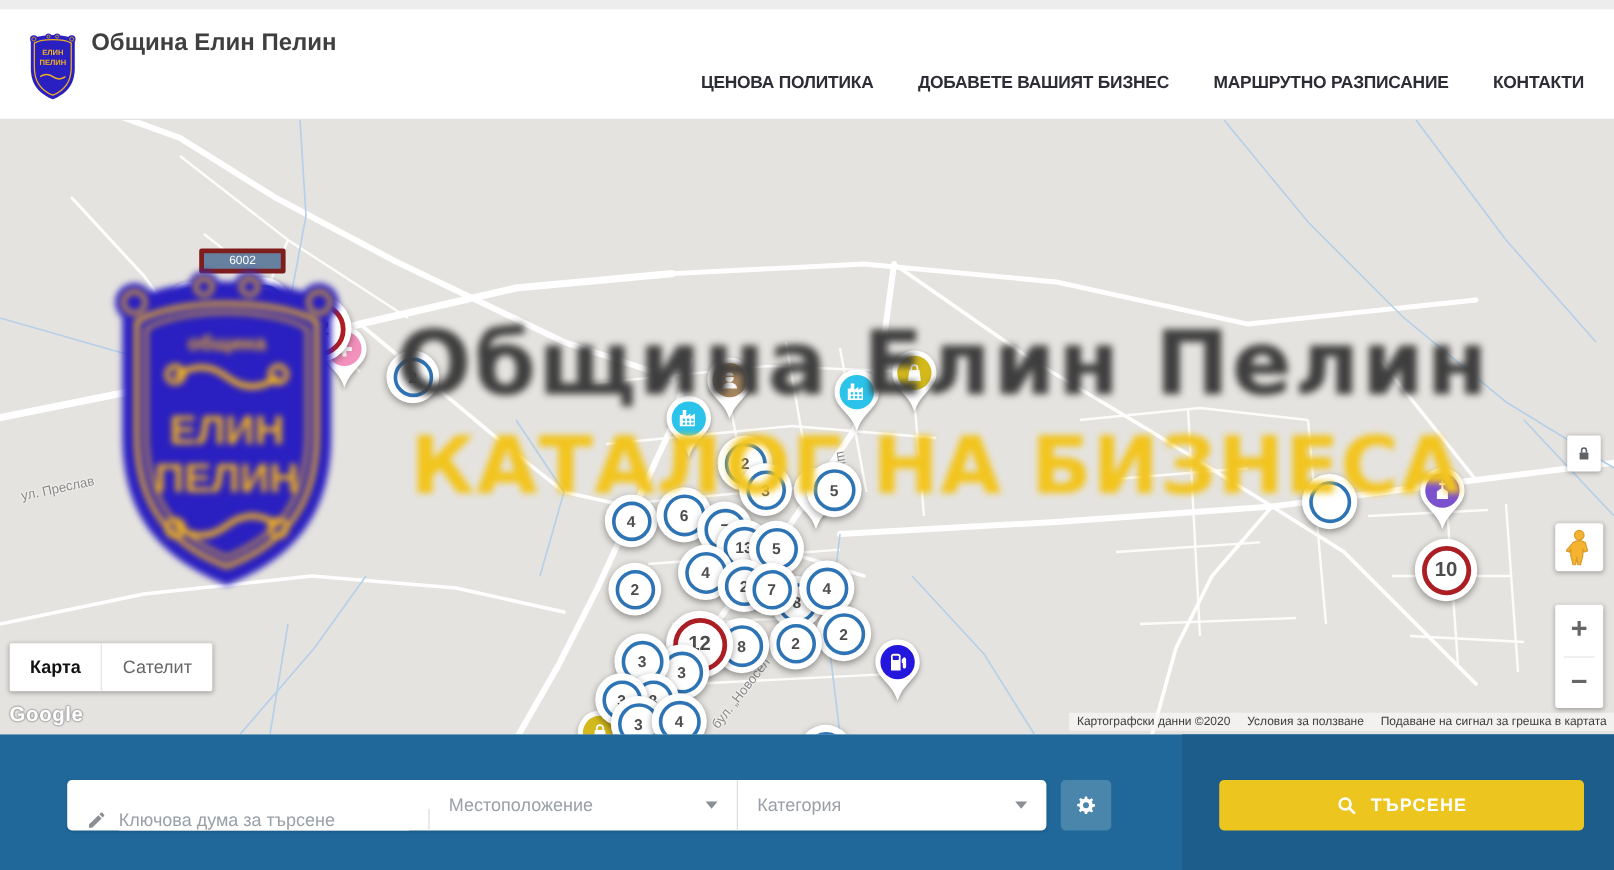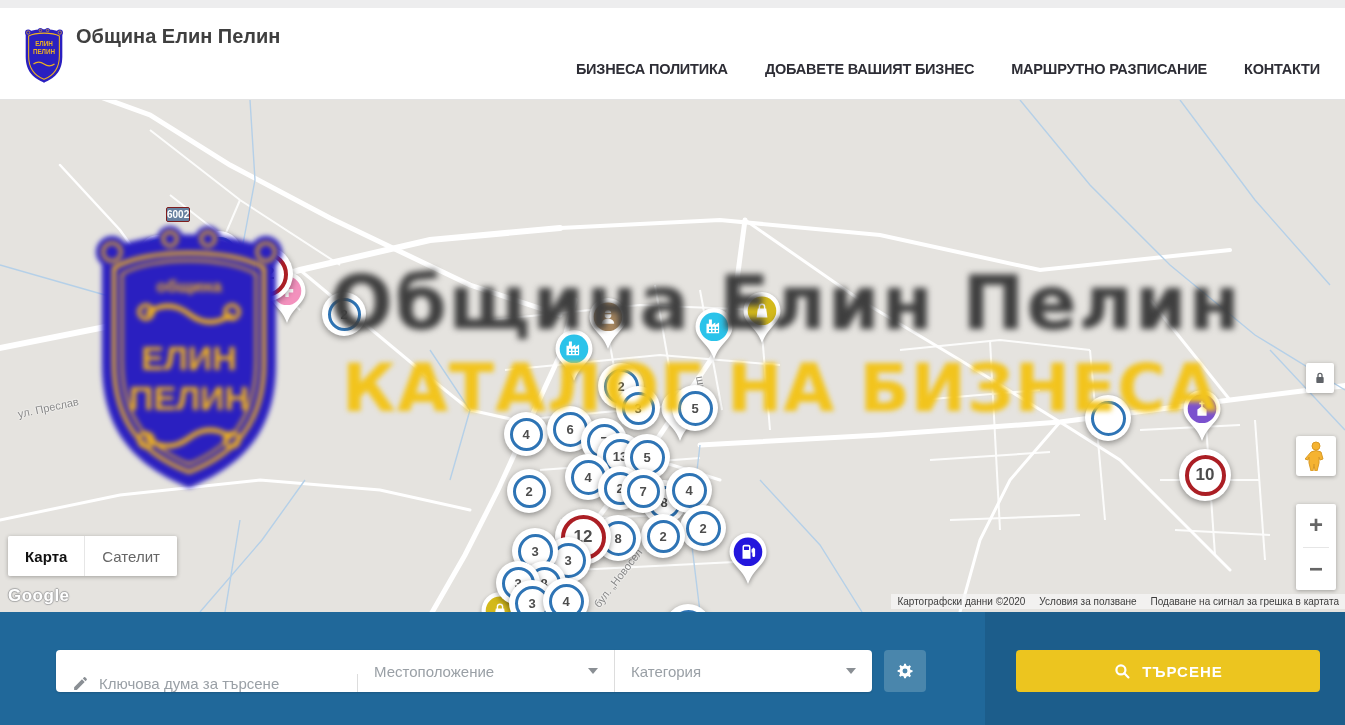--- a/index.html
+++ b/index.html
@@ -14,21 +14,21 @@
   .logo-text { display:flex; flex-direction:column; line-height:1.15; }
   .logo-title { font-size:20px; font-weight:bold; color:#3f3f3f; }
   .logo-subtitle { font-size:17px; font-weight:bold; color:#e7b312; letter-spacing:.5px; }
   .main-nav { position:absolute; right:25px; top:53px; display:flex; gap:37px; }
   .main-nav a { font-size:14.5px; font-weight:bold; color:#2d2d35; text-decoration:none; letter-spacing:-0.2px; cursor:pointer; }
 
   
   .map { position:absolute; left:0; top:100px; width:1345px; height:512px; background:#e5e3df; overflow:hidden; }
   .roads { position:absolute; left:0; top:0; z-index:0; }
   .street-label { position:absolute; z-index:1; font-size:11px; color:#888; text-shadow:0 0 2px #fff,0 0 2px #fff; white-space:nowrap; }
-  .road-chip { position:absolute; z-index:1; background:#66809f; border:1px solid #7f1d1d; color:#fff; font-size:10px; font-weight:bold; padding:0 0; border-radius:2px; line-height:13px; }
+  .road-chip { position:absolute; z-index:1; background:#66809f; border:4px solid #7f1d1d; color:#fff; font-size:10px; font-weight:normal; padding:0 21px; border-radius:2px; line-height:13px; }
 
   .pin { position:absolute; width:40px; height:54px; z-index:2; filter:drop-shadow(0 2px 2px rgba(0,0,0,.35)); cursor:pointer; }
   .cluster { position:absolute; border-radius:50%; background:#fff; box-shadow:0 2px 6px rgba(0,0,0,.4); display:flex; align-items:center; justify-content:center; z-index:3; cursor:pointer; }
   .cluster-ring { border-radius:50%; border:3px solid #2e74b5; display:flex; align-items:center; justify-content:center; background:#fff; }
   .cluster-ring span { font-size:13px; font-weight:bold; color:#4d4d4d; }
   .cluster.red .cluster-ring { border-color:#ab1e24; border-width:4px; }
   .cluster.red .cluster-ring span { font-size:17px; }
 
   
   .wm { position:absolute; z-index:5; pointer-events:none; }
@@ -91,21 +91,21 @@
           <text x="105" y="100" text-anchor="middle" fill="#edb021" font-size="30" font-weight="bold" font-family="Liberation Sans, sans-serif">ЕЛИН</text>
           <text x="105" y="140" text-anchor="middle" fill="#edb021" font-size="30" font-weight="bold" font-family="Liberation Sans, sans-serif">ПЕЛИН</text>
           <path d="M55 185 q25 -18 50 0 q25 18 50 0" fill="none" stroke="#edb021" stroke-width="6"></path>
         </svg>
       </span>
       <span class="logo-text">
         <span class="logo-title">Община Елин Пелин</span>
       </span>
     </div>
     <nav class="main-nav">
-        <a>БИЗНЕСА ПОЛИТИКА</a>
+        <a>ЦЕНОВА ПОЛИТИКА</a>
         <a>ДОБАВЕТЕ ВАШИЯТ БИЗНЕС</a>
         <a>МАРШРУТНО РАЗПИСАНИЕ</a>
         <a>КОНТАКТИ</a>
       </nav>
   </div>
 
   <div class="map">
     <div class="road-chip" style="left: 166px; top: 107px;">6002</div>
       <div class="street-label" style="left: 700px; top: 270px; transform: rotate(80deg); transform-origin: left center;">ши</div>
       <div class="street-label" style="left: 596px; top: 500px; transform: rotate(-52deg); transform-origin: left center;">бул. „Новосел</div>

